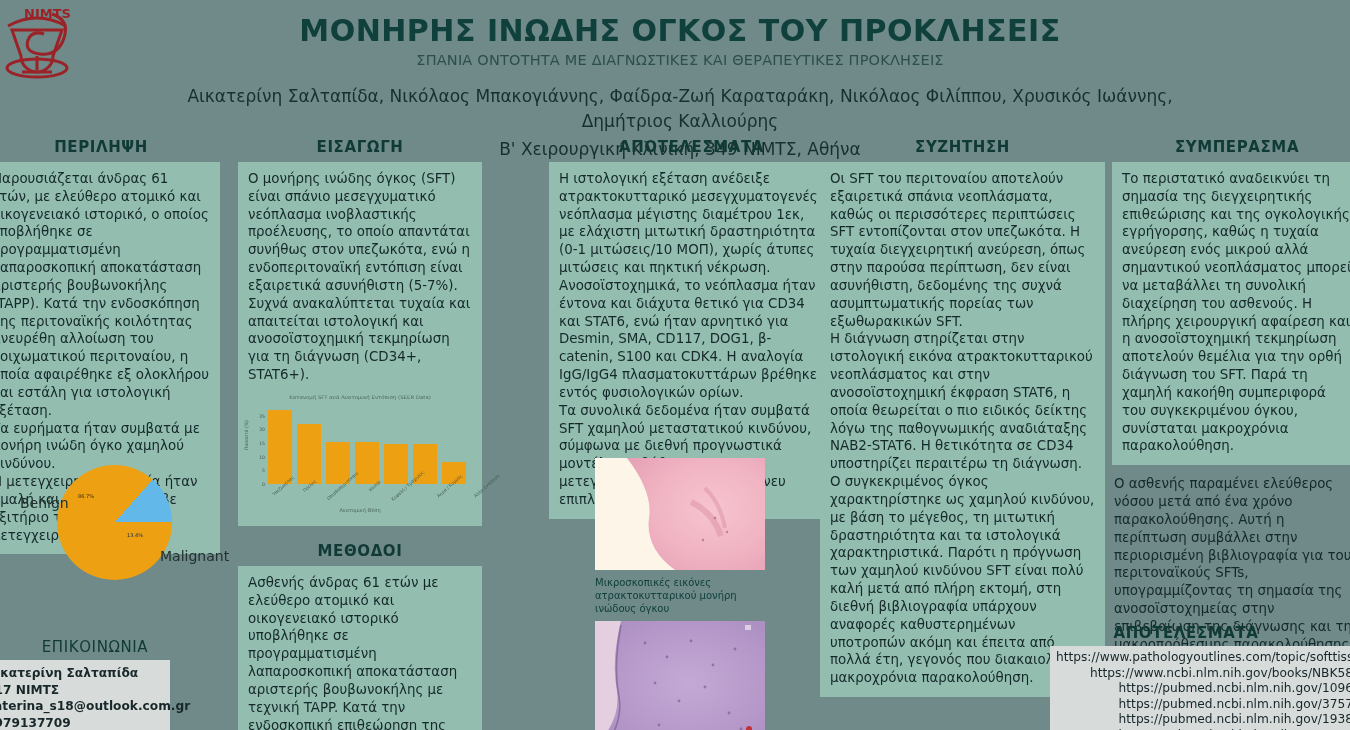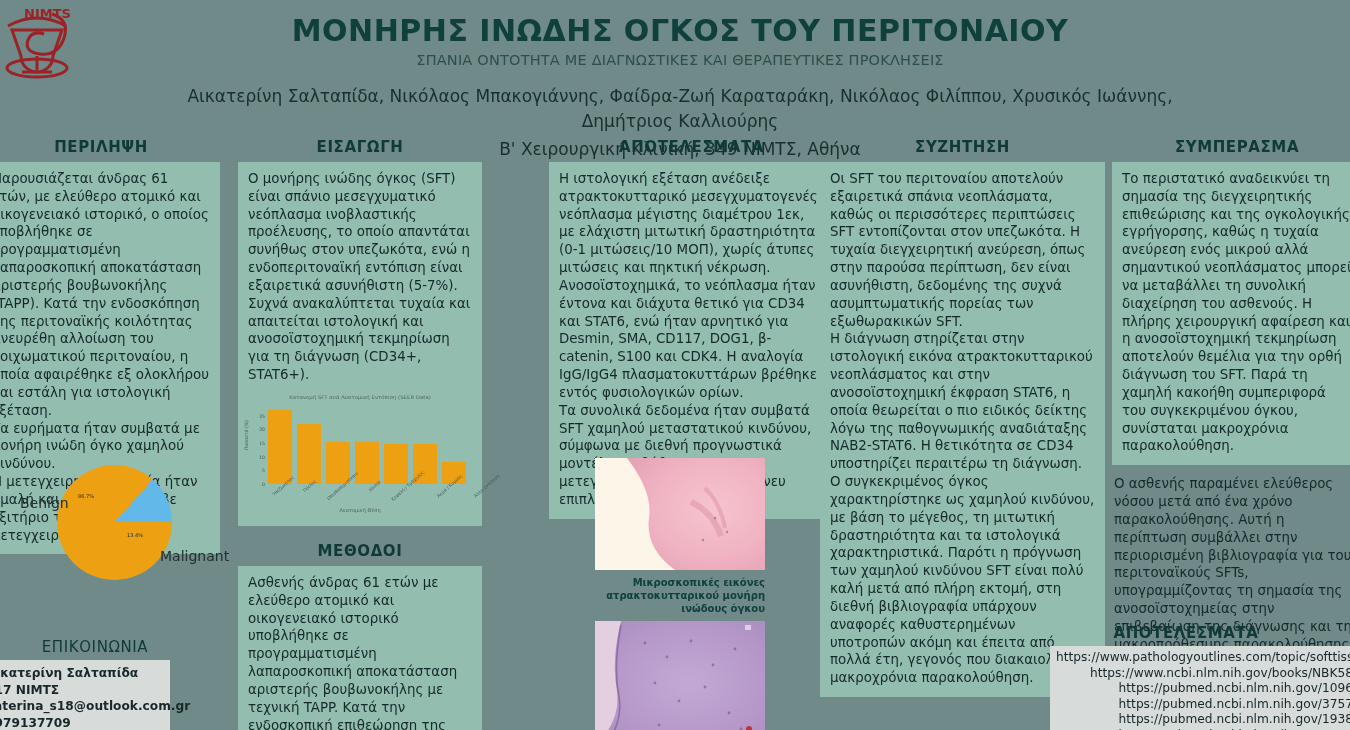--- a/index.html
+++ b/index.html
@@ -100,21 +100,21 @@
   .contact-box{
     position:absolute;left:-22px;top:660px;width:192px;
     background:#d7dbd9;padding:5px 8px 7px 8px;box-sizing:border-box;
   }
   .contact-box div{font-size:12.2px;font-weight:bold;color:#18282a;line-height:1.36;}
 
   
   .micro{position:absolute;left:595px;top:458px;width:170px;}
   .micro-img{width:170px;height:112px;display:block;}
   .micro-cap{
-    text-align:right;font-size:10px;font-weight:bold;color:#10403c;
+    text-align:left;font-size:10px;font-weight:normal;color:#10403c;
     line-height:1.3;margin:6px 0 6px 0;
   }
   .micro-img2{width:170px;height:125px;display:block;}
 
   
   .bib-h{
     position:absolute;left:1022px;top:624px;width:328px;text-align:center;
     font-weight:bold;font-size:15px;color:#0f3a36;letter-spacing:.6px;
   }
   .bib-box{
@@ -139,21 +139,21 @@
         <path d="M43 60 v14"></path>
         <path d="M28 76 h30"></path>
         <ellipse cx="43" cy="72" rx="30" ry="9"></ellipse>
         <path d="M58 18 q18 6 12 24 q-6 18 -24 16 q-16 -2 -12 -14 q4 -10 16 -6"></path>
       </g>
       <text x="30" y="22" font-size="13" font-weight="bold" fill="#9b2227" font-family="DejaVu Sans, sans-serif">NIMTS</text>
     </svg>
   </div>
 
   <div class="header">
-    <div class="ttl">ΜΟΝΗΡΗΣ ΙΝΩΔΗΣ ΟΓΚΟΣ ΤΟΥ ΠΕΡΙΤΟΝΑΙΟΥ</div>
+    <div class="ttl">ΜΟΝΗΡΗΣ ΙΝΩΔΗΣ ΟΓΚΟΣ ΤΟΥ ΠΡΟΚΛΗΣΕΙΣ</div>
     <div class="sub">ΣΠΑΝΙΑ ΟΝΤΟΤΗΤΑ ΜΕ ΔΙΑΓΝΩΣΤΙΚΕΣ ΚΑΙ ΘΕΡΑΠΕΥΤΙΚΕΣ ΠΡΟΚΛΗΣΕΙΣ</div>
     <div class="authors">Αικατερίνη Σαλταπίδα, Νικόλαος Μπακογιάννης, Φαίδρα-Ζωή Καραταράκη, Νικόλαος Φιλίππου, Χρυσικός Ιωάννης, Δημήτριος Καλλιούρης</div>
     <div class="authors" style="margin-top:2px">Β' Χειρουργική Κλινική, 349 ΝΙΜΤΣ, Αθήνα</div>
   </div>
 
   <div class="col c1">
     <div class="sect-h">ΠΕΡΙΛΗΨΗ</div>
     <div class="panel">
       <p>Παρουσιάζεται άνδρας 61 ετών, με ελεύθερο ατομικό και οικογενειακό ιστορικό, ο οποίος υποβλήθηκε σε προγραμματισμένη λαπαροσκοπική αποκατάσταση αριστερής βουβωνοκήλης (TAPP).  Κατά την ενδοσκόπηση της περιτοναϊκής κοιλότητας ανευρέθη αλλοίωση του τοιχωματικού περιτοναίου, η οποία αφαιρέθηκε εξ ολοκλήρου και εστάλη για ιστολογική εξέταση.</p>
         <p>Τα ευρήματα ήταν συμβατά με μονήρη ινώδη όγκο χαμηλού κινδύνου.</p>

